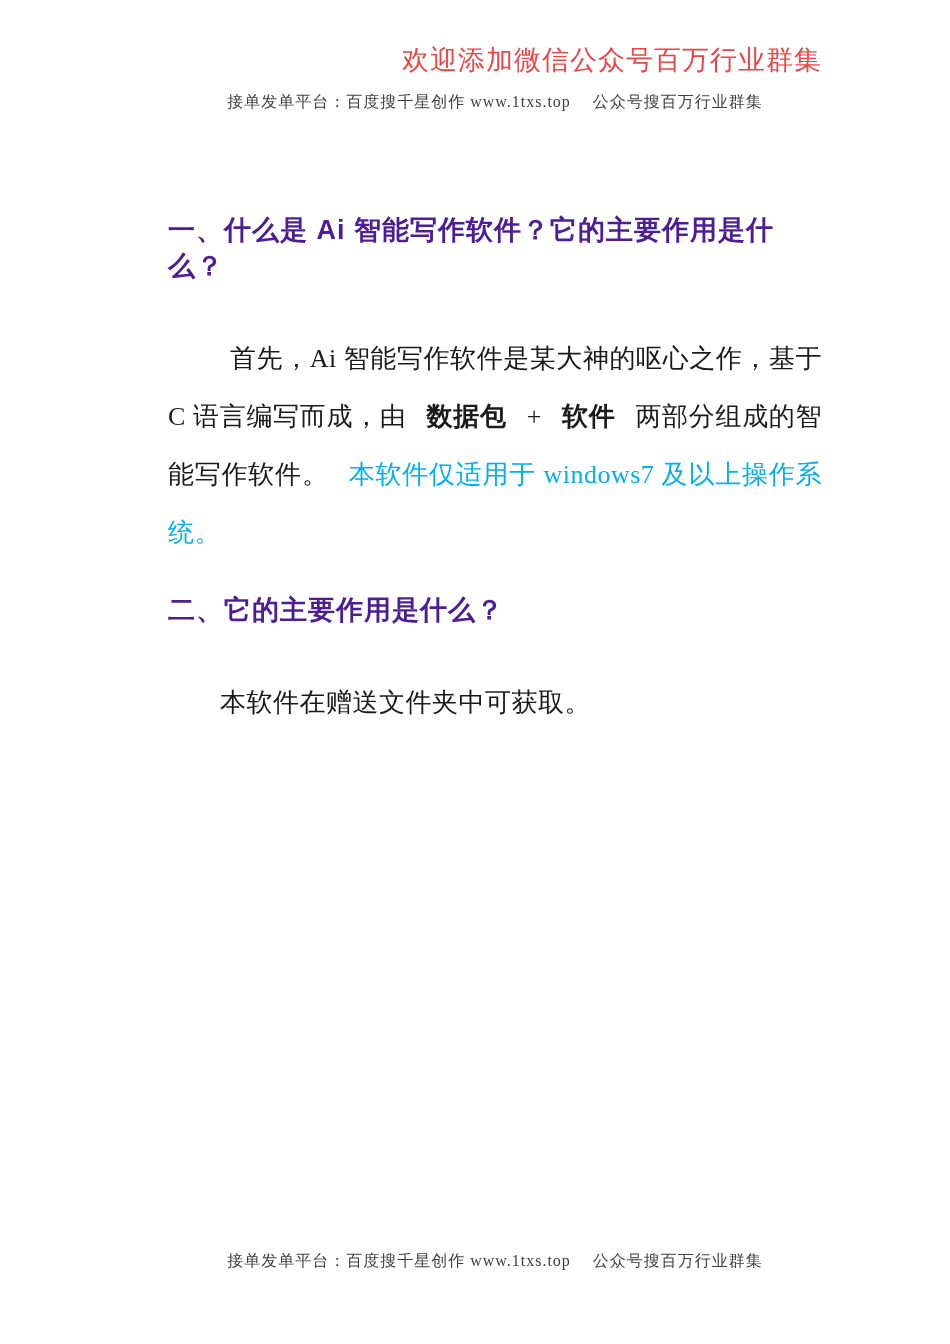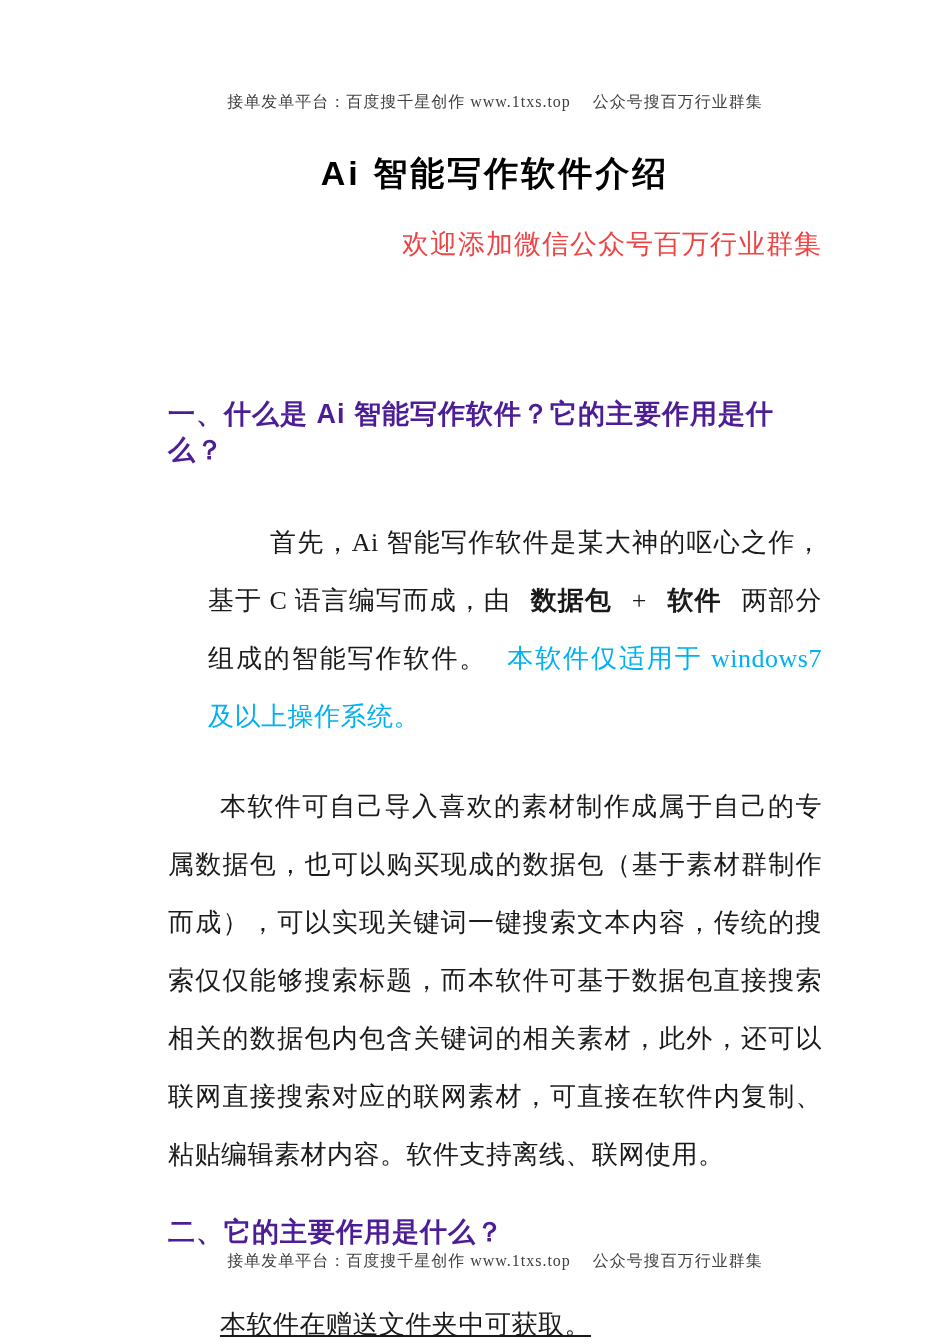--- a/index.html
+++ b/index.html
@@ -62,46 +62,44 @@
   .heading-1 { margin-top: 116px; }
   .heading-2 { margin-top: 10px; }
   .body-para {
     font-size: 26px;
     line-height: 58px;
     text-align: justify;
     text-indent: 2em;
     letter-spacing: 0.5px;
     color: #1a1a1a;
   }
-  .para-1 { margin-top: 26px; margin-left: 40px; }
+  .para-1 { margin-top: 26px; }
   .para-2 { margin-top: 12px; }
-  .para-3 { margin-top: 26px; text-decoration: underline; }
+  .para-3 { margin-top: 26px; }
   .para-4 { margin-top: 6px; }
   .bold-term { font-weight: bold; }
   .cyan-text { color: #00b0f0; }
   .red-text { color: #ff0000; }
 </style>
 </head>
 <body>
 
 <div class="page">
 
   <div class="page-header">接单发单平台：百度搜千星创作 www.1txs.top　 公众号搜百万行业群集</div>
 
   <div class="content">
 
-    <h1 class="doc-title">Ai 智能写作软件介绍</h1>
 
     <div class="subtitle">欢迎添加微信公众号百万行业群集</div>
 
     <h2 class="section-heading heading-1">一、什么是 Ai 智能写作软件？它的主要作用是什么？</h2>
 
     <p class="body-para para-1"><span>首先，Ai 智能写作软件是某大神的呕心之作，基于 C 语言编写而成，由</span><span class="bold-term">数据包</span><span>+</span><span class="bold-term">软件</span><span>两部分组成的智能写作软件。</span><span class="cyan-text">本软件仅适用于 windows7 及以上操作系统。</span></p>
 
-    <p class="body-para para-2">本软件可自己导入喜欢的素材制作成属于自己的专属数据包，也可以购买现成的数据包（基于素材群制作而成），可以实现关键词一键搜索文本内容，传统的搜索仅仅能够搜索标题，而本软件可基于数据包直接搜索相关的数据包内包含关键词的相关素材，此外，还可以联网直接搜索对应的联网素材，可直接在软件内复制、粘贴编辑素材内容。软件支持离线、联网使用。</p>
 
     <h2 class="section-heading heading-2">二、它的主要作用是什么？</h2>
 
     <p class="body-para para-3">本软件在赠送文件夹中可获取。</p>
 
 
   </div>
 
   <div class="page-footer">接单发单平台：百度搜千星创作 www.1txs.top　 公众号搜百万行业群集</div>
 

